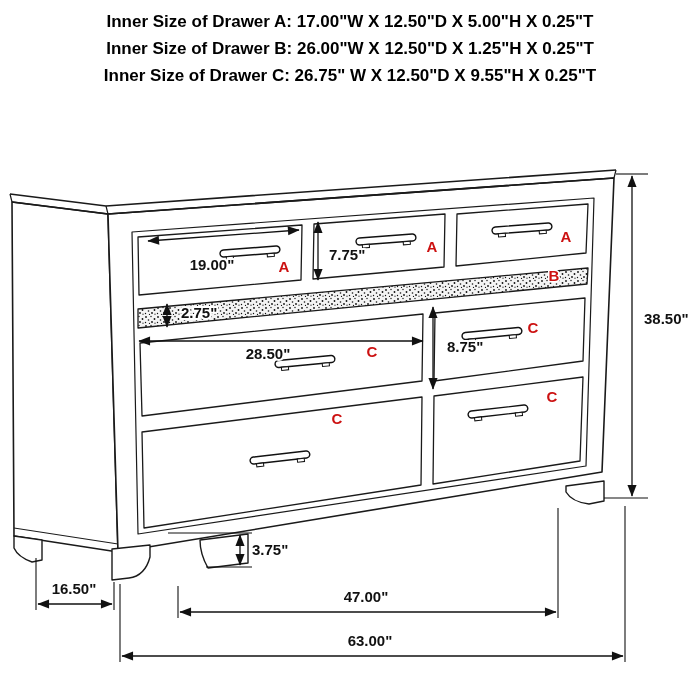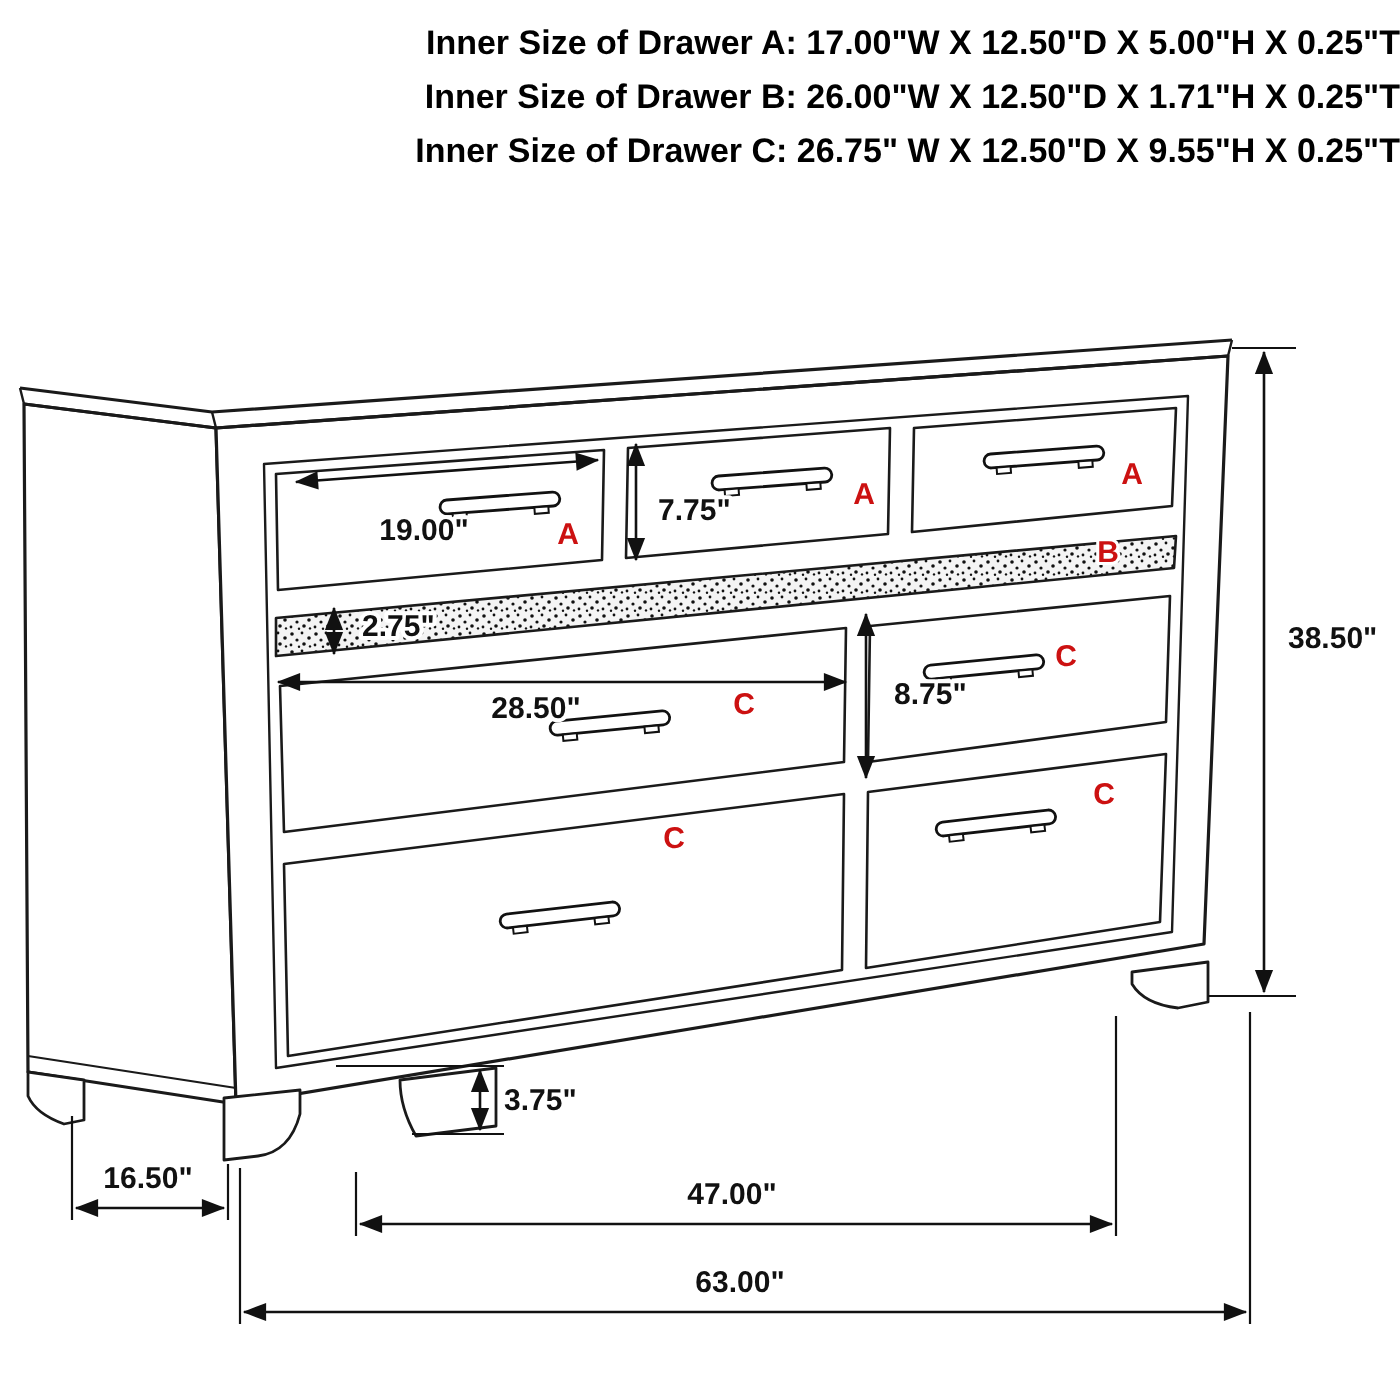--- a/index.html
+++ b/index.html
@@ -2,40 +2,40 @@
 <html><head>
 <meta charset="utf-8">
 <style>
   html,body { margin:0; padding:0; background:#fff; }
   .page {
     position:relative; width:700px; height:700px; background:#ffffff;
     font-family:"Liberation Sans", sans-serif; overflow:hidden;
   }
   .header {
     position:absolute; top:8px; left:0; width:700px;
-    text-align:right; font-weight:bold; font-size:17px; line-height:27px; color:#000;
+    text-align:center; font-weight:bold; font-size:17px; line-height:27px; color:#000;
   }
   svg.diagram { position:absolute; top:0; left:0; }
   .dim {
     font-family:"Liberation Sans", sans-serif; font-size:15px; font-weight:bold; fill:#111;
     paint-order:stroke; stroke:#ffffff; stroke-width:4px; stroke-linejoin:round;
   }
   .red {
     font-family:"Liberation Sans", sans-serif; font-size:15px; font-weight:bold;
     paint-order:stroke; stroke:#ffffff; stroke-width:3px; stroke-linejoin:round;
   }
 </style>
 </head>
 <body>
 
 <div class="page">
 
   <div class="header">
     <div>Inner Size of Drawer A: 17.00"W X 12.50"D X 5.00"H X 0.25"T</div>
-    <div>Inner Size of Drawer B: 26.00"W X 12.50"D X 1.71"H X 0.25"T</div>
+    <div>Inner Size of Drawer B: 26.00"W X 12.50"D X 1.25"H X 0.25"T</div>
     <div>Inner Size of Drawer C: 26.75" W X 12.50"D X 9.55"H X 0.25"T</div>
   </div>
 
   <svg class="diagram" width="700" height="700" viewBox="0 0 700 700">
     <defs>
       <marker id="ar" viewBox="0 0 10 8" refX="9" refY="4" markerWidth="10" markerHeight="8" orient="auto-start-reverse">
         <path d="M0.5,0.5 L9.5,4 L0.5,7.5 Z" fill="#111"></path>
       </marker>
       <pattern id="stip" width="12" height="9" patternUnits="userSpaceOnUse">
         <rect width="12" height="9" fill="#f4f4f4"></rect>

